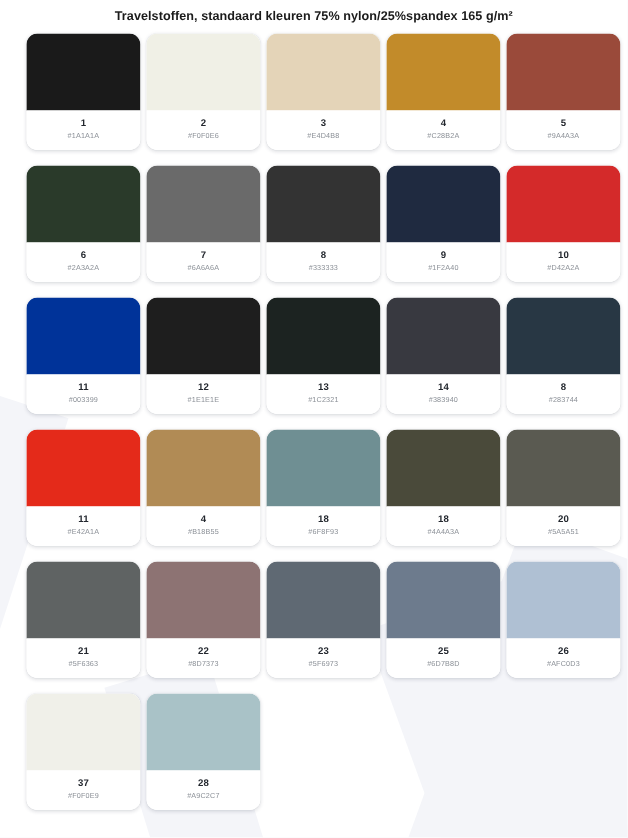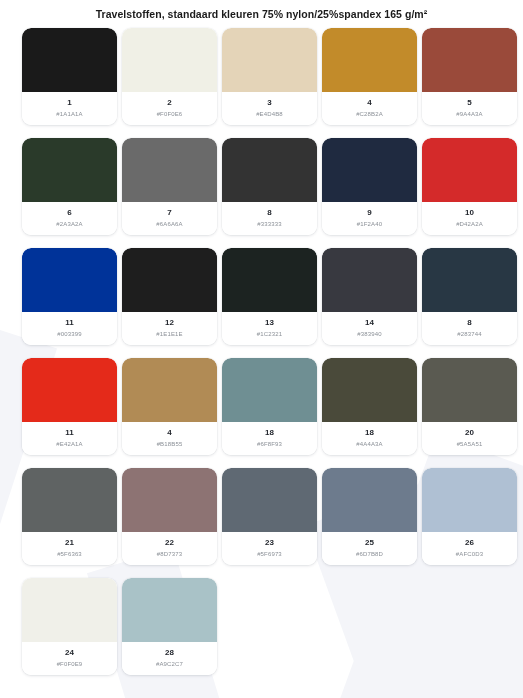--- a/index.html
+++ b/index.html
@@ -321,21 +321,21 @@
       <div class="swatch-card">
         <div class="swatch-color" style="background: rgb(175, 192, 211);"></div>
         <div class="swatch-meta">
           <div class="swatch-index">26</div>
           <div class="swatch-hex">#AFC0D3</div>
         </div>
       </div>
       <div class="swatch-card">
         <div class="swatch-color" style="background: rgb(240, 240, 233);"></div>
         <div class="swatch-meta">
-          <div class="swatch-index">24</div>
+          <div class="swatch-index">37</div>
           <div class="swatch-hex">#F0F0E9</div>
         </div>
       </div>
       <div class="swatch-card">
         <div class="swatch-color" style="background: rgb(169, 194, 199);"></div>
         <div class="swatch-meta">
           <div class="swatch-index">28</div>
           <div class="swatch-hex">#A9C2C7</div>
         </div>
       </div>

